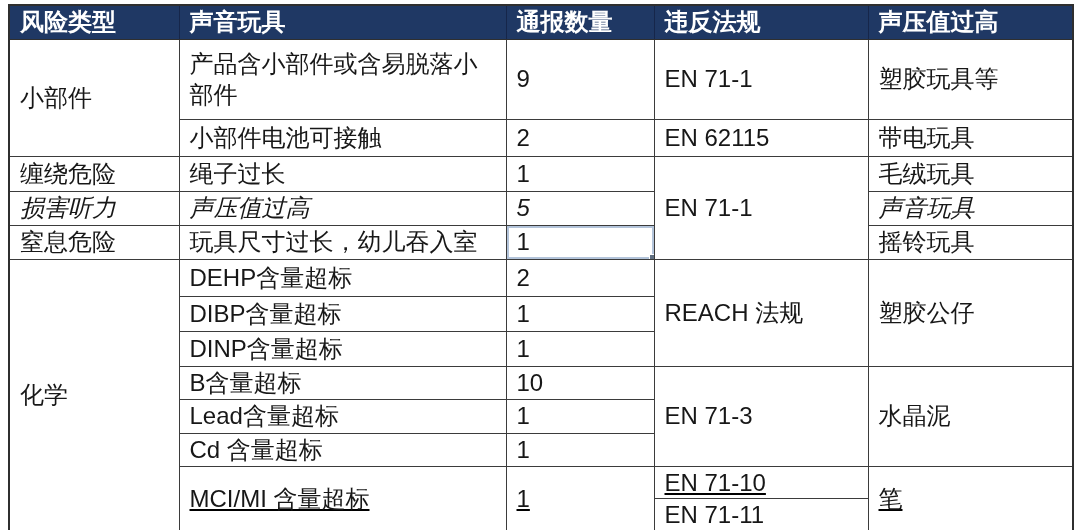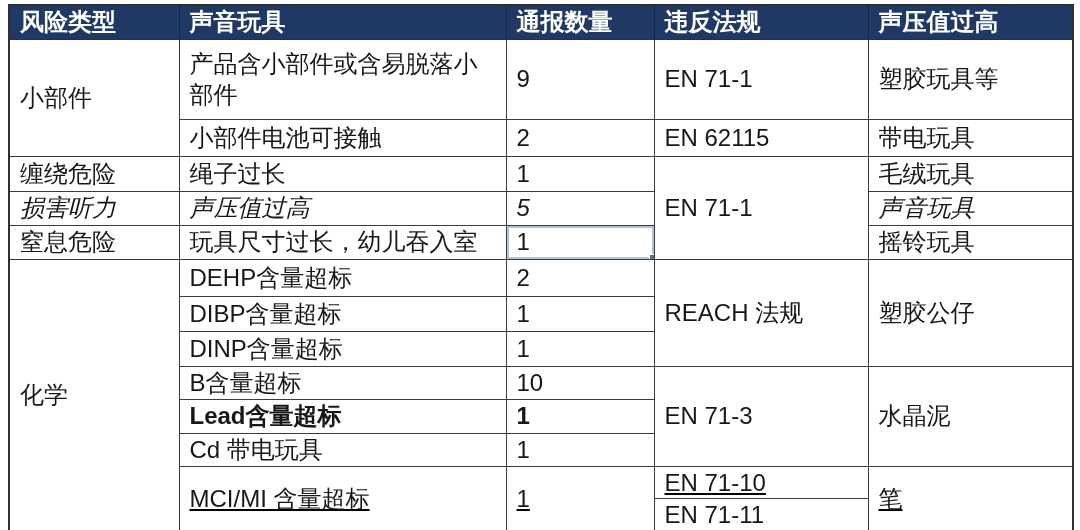--- a/index.html
+++ b/index.html
@@ -48,21 +48,21 @@
   tr.r0  { height: 34px; }
   tr.r1  { height: 80px; }
   tr.r2  { height: 37px; }
   tr.r3  { height: 35px; margin-top: 48px; }
   tr.r4  { height: 34px; font-style: italic; }
   tr.r5  { height: 34px; }
   tr.r6  { height: 37px; }
   tr.r7  { height: 35px; }
   tr.r8  { height: 35px; }
   tr.r9  { height: 33px; padding-left: 11px; }
-  tr.r10 { height: 34px; font-weight: bold; }
+  tr.r10 { height: 34px; }
   tr.r11 { height: 33px; }
   tr.r12 { height: 31px; text-decoration: underline; }
   tr.r13 { height: 28px; }
 
   
   td.sel {
     position: relative;
     box-shadow: inset 0 0 0 2px #b3c4da;
   }
   td.sel .fill-handle {
@@ -152,21 +152,21 @@
         <td>B含量超标</td>
         <td>10</td>
         <td rowspan="3">EN 71-3</td>
         <td rowspan="3">水晶泥</td>
       </tr>
       <tr class="r10">
         <td>Lead含量超标</td>
         <td>1</td>
       </tr>
       <tr class="r11">
-        <td>Cd 带电玩具</td>
+        <td>Cd 含量超标</td>
         <td>1</td>
       </tr>
       <tr class="r12">
         <td rowspan="2">MCI/MI 含量超标</td>
         <td rowspan="2">1</td>
         <td>EN 71-10</td>
         <td rowspan="2">笔</td>
       </tr>
       <tr class="r13">
         <td>EN 71-11</td>

